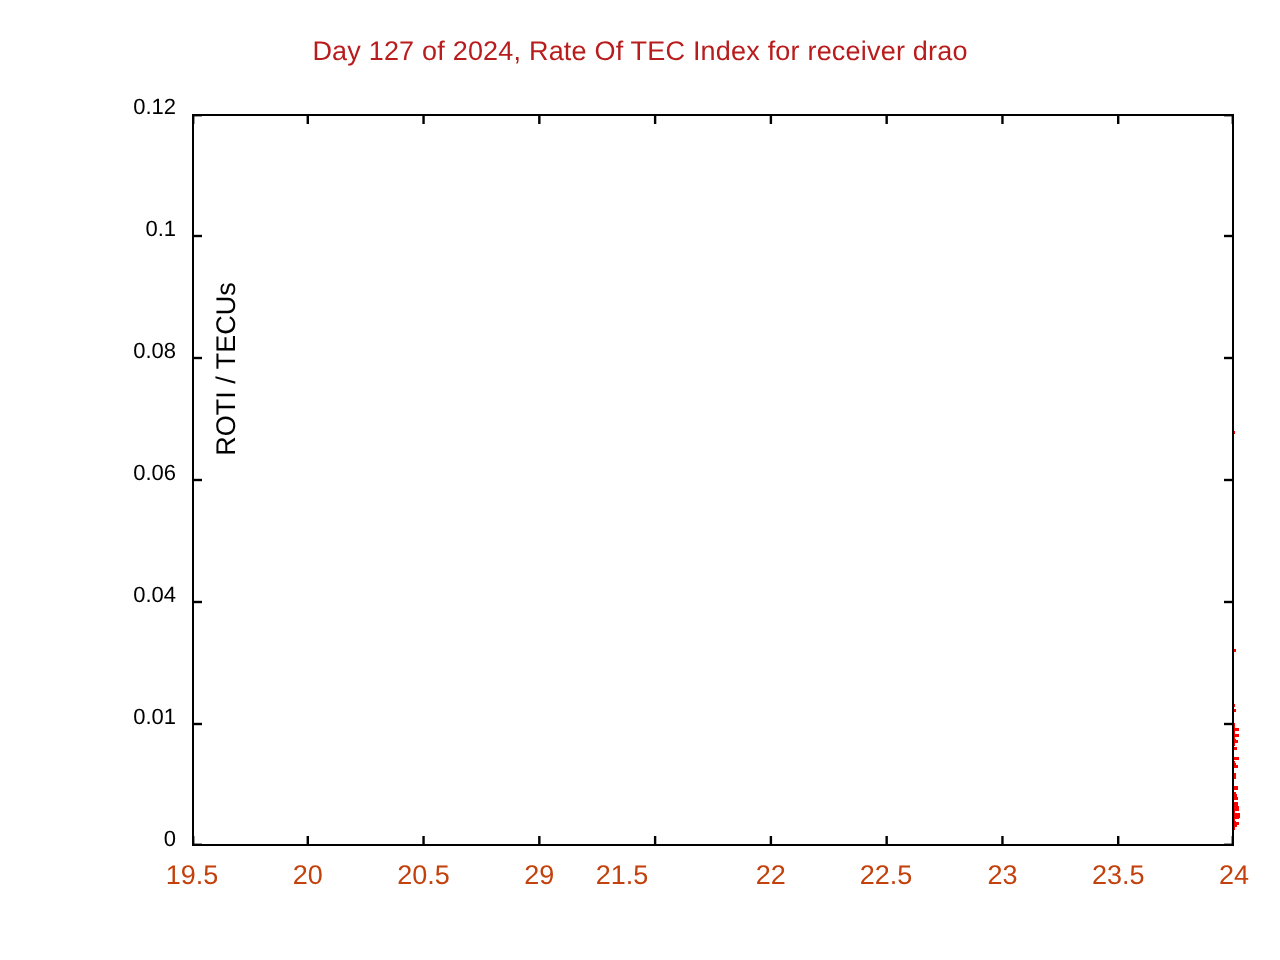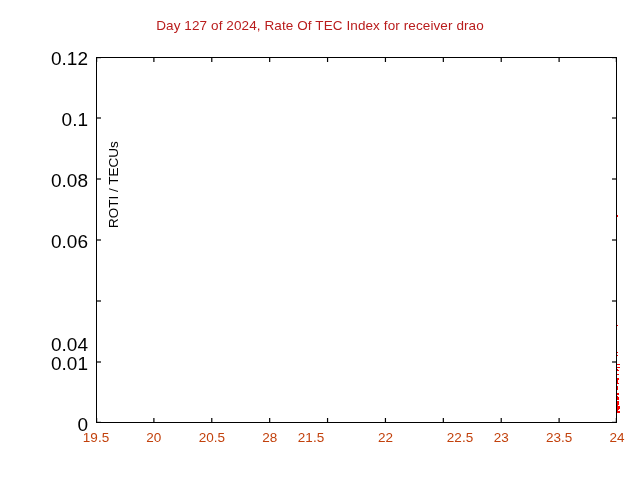--- a/index.html
+++ b/index.html
@@ -55,21 +55,21 @@
     overflow: visible;
   }
   #ylabels, #xlabels {
     position: absolute;
     left: 0;
     top: 0;
   }
   .ylabel-txt {
     position: absolute;
     text-align: right;
-    font-size: 19px;
+    font-size: 11px;
     color: #000;
     white-space: nowrap;
   }
   .xlabel-txt {
     position: absolute;
     text-align: center;
     font-size: 13.5px;
     color: #c2410c;
     white-space: nowrap;
   }
@@ -158,34 +158,34 @@
         <line x1="521" y1="121.99999999999997" x2="516" y2="121.99999999999997" stroke="#000" stroke-width="1.2"></line>
         <line x1="0" y1="61" x2="5" y2="61" stroke="#000" stroke-width="1.2"></line>
         <line x1="521" y1="61" x2="516" y2="61" stroke="#000" stroke-width="1.2"></line>
         <line x1="0" y1="0.6" x2="5" y2="0.6" stroke="#000" stroke-width="1.2"></line>
         <line x1="521" y1="0.6" x2="516" y2="0.6" stroke="#000" stroke-width="1.2"></line>
       </svg>
 
     <div id="ylabels">
         <div class="ylabel-txt" style="width: 56px; left: -64px; top: 357px;">0</div>
         <div class="ylabel-txt" style="width: 56px; left: -64px; top: 296px;">0.01</div>
-        <div class="ylabel-txt" style="width: 56px; left: -64px; top: 235px; margin-top: 42px;">0.04</div>
+        <div class="ylabel-txt" style="width: 56px; left: -64px; top: 235px;">0.04</div>
         <div class="ylabel-txt" style="width: 56px; left: -64px; top: 174px;">0.06</div>
         <div class="ylabel-txt" style="width: 56px; left: -64px; top: 113px;">0.08</div>
         <div class="ylabel-txt" style="width: 56px; left: -64px; top: 52px;">0.1</div>
         <div class="ylabel-txt" style="width: 56px; left: -64px; top: -9px;">0.12</div>
       </div>
     <div id="xlabels">
         <div class="xlabel-txt" style="width: 60px; left: -30px; top: 373px;">19.5</div>
         <div class="xlabel-txt" style="width: 60px; left: 27.8889px; top: 373px;">20</div>
         <div class="xlabel-txt" style="width: 60px; left: 85.7778px; top: 373px;">20.5</div>
-        <div class="xlabel-txt" style="width: 60px; left: 143.667px; top: 373px;">28</div>
+        <div class="xlabel-txt" style="width: 60px; left: 143.667px; top: 373px;">29</div>
         <div class="xlabel-txt" style="width: 60px; left: 185px; top: 373px;">21.5</div>
         <div class="xlabel-txt" style="width: 60px; left: 259.444px; top: 373px;">22</div>
-        <div class="xlabel-txt" style="width: 60px; left: 334px; top: 373px; text-align: center;">22.5</div>
+        <div class="xlabel-txt" style="width: 60px; left: 317px; top: 373px; text-align: center;">22.5</div>
         <div class="xlabel-txt" style="width: 60px; left: 375.222px; top: 373px;">23</div>
         <div class="xlabel-txt" style="width: 60px; left: 433.111px; top: 373px;">23.5</div>
         <div class="xlabel-txt" style="width: 60px; left: 491px; top: 373px;">24</div>
       </div>
 
     <div id="yaxis-title">ROTI / TECUs</div>
 
   </div>
 </div>
 

